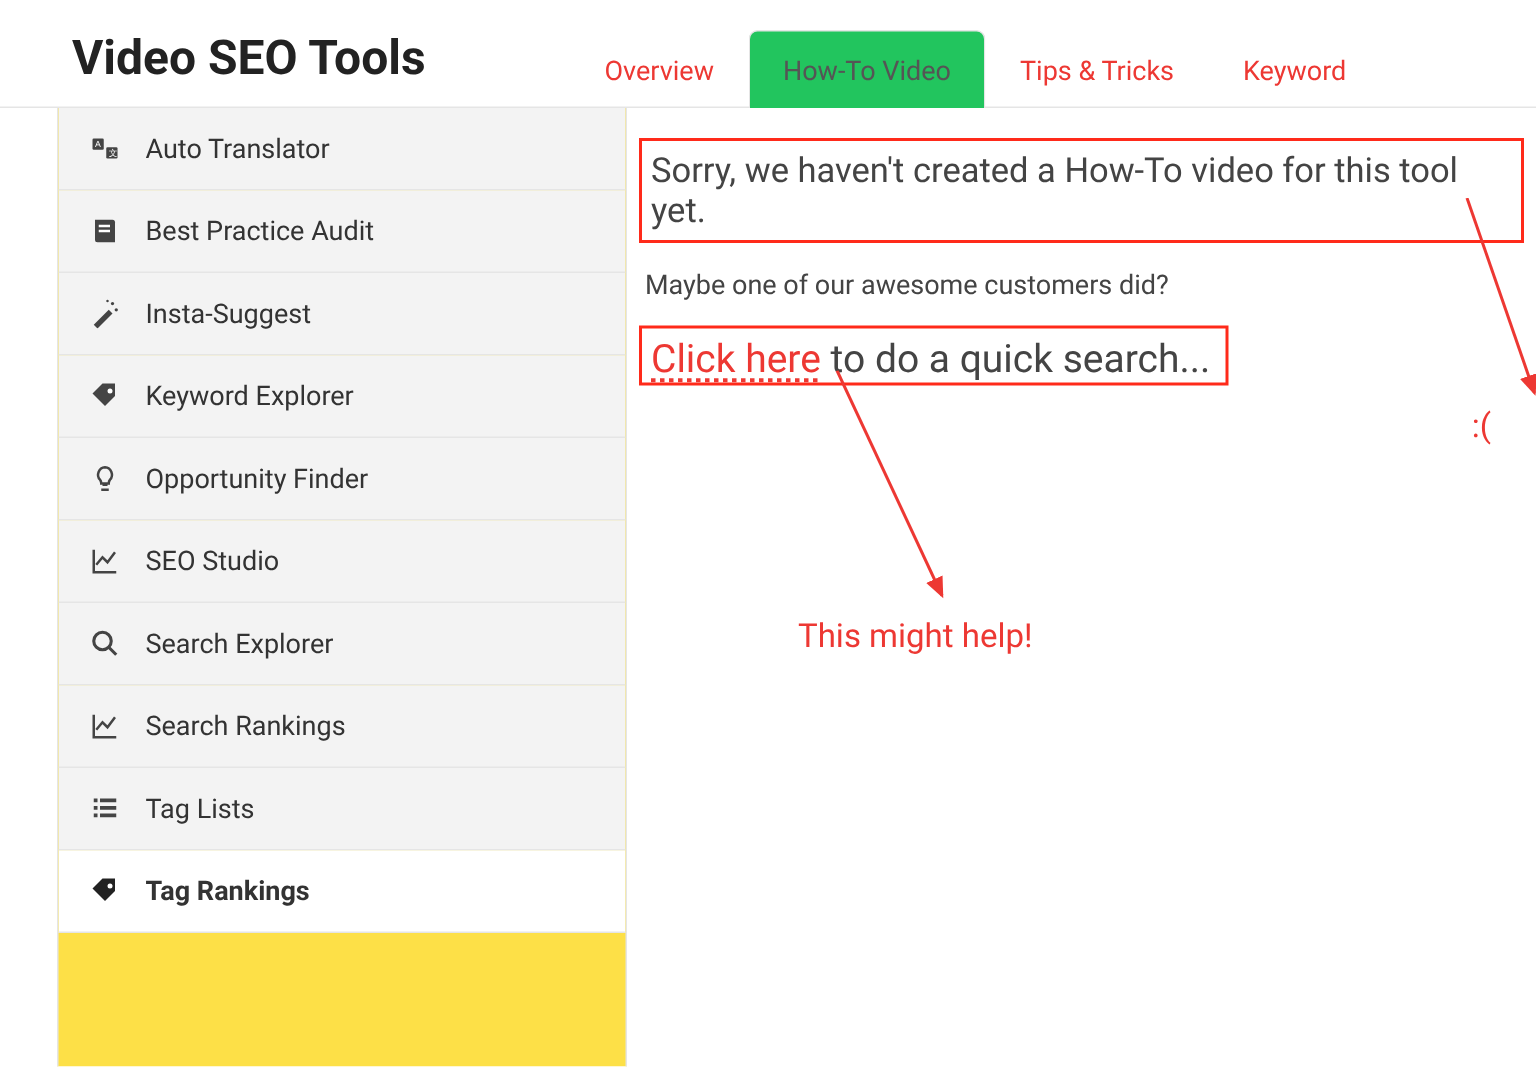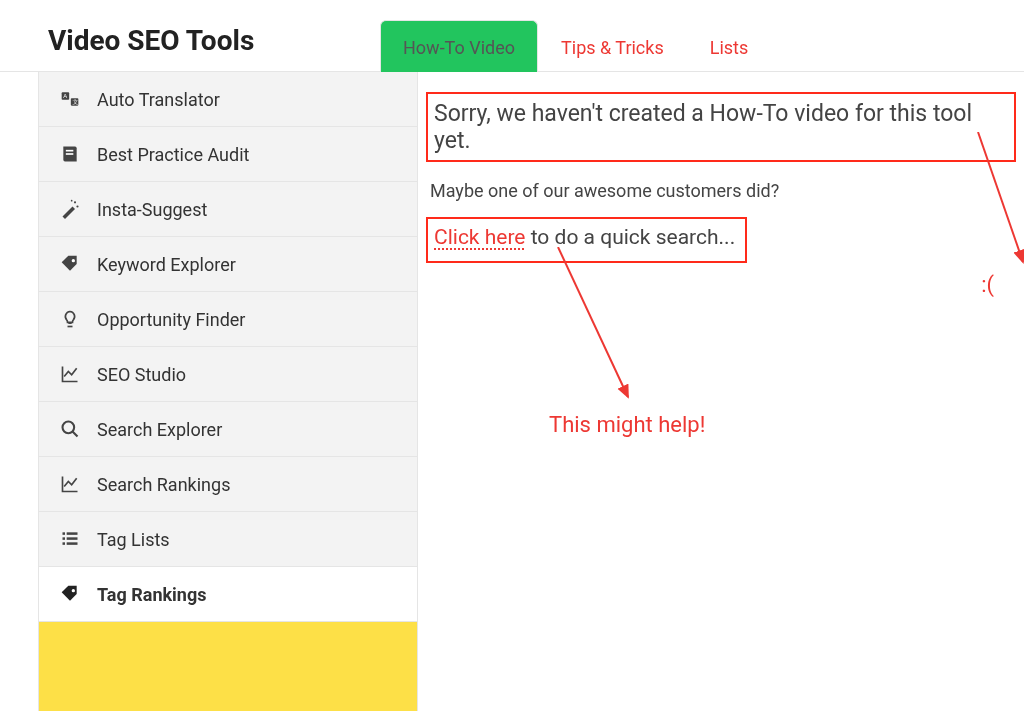--- a/index.html
+++ b/index.html
@@ -17,21 +17,21 @@
     position: relative;
   }
   .topbar {
     display: flex;
     align-items: flex-end;
     padding: 18px 0 0 0;
     border-bottom: 1px solid #e5e5e5;
     height: 72px;
   }
   .page-title {
-    font-size: 28px;
+    font-size: 32px;
     font-weight: 700;
     color: #222;
     padding-left: 48px;
     padding-bottom: 14px;
     flex: 0 0 380px;
   }
   .tabs {
     display: flex;
     align-items: flex-end;
     gap: 0;
@@ -105,40 +105,40 @@
     margin-bottom: 18px;
     font-size: 23px;
   }
   .line2 {
     margin-bottom: 16px;
     padding-left: 4px;
     font-size: 18px;
   }
   .highlight-line3 {
     border: 2px solid #ff2a1a;
-    padding: 6px 10px 12px 6px;
+    padding: 6px 10px 0 6px;
     display: inline-block;
-    font-size: 21px;
+    font-size: 26px;
   }
   .click-link {
     color: #ed3833;
     text-decoration: underline dotted;
     text-underline-offset: 4px;
     cursor: pointer;
   }
   .sad {
     position: absolute;
     right: 30px;
     top: 200px;
     color: #ed3833;
     font-size: 22px;
   }
   .annot-help {
     position: absolute;
-    left: 131px;
+    left: 114px;
     top: 340px;
     color: #ed3833;
     font-size: 22px;
   }
   .arrow1 {
     position: absolute;
     left: 550px;
     top: 60px;
     pointer-events: none;
   }
@@ -149,23 +149,24 @@
     pointer-events: none;
   }
 </style>
 </head>
 <body>
 
 <div class="app">
   <div class="topbar">
     <div class="page-title">Video SEO Tools</div>
     <div class="tabs" id="tabs">
+        <div class="tab">Overview</div>
         <div class="tab active">How-To Video</div>
         <div class="tab">Tips &amp; Tricks</div>
-        <div class="tab">Lists</div>
+        <div class="tab">Keyword</div>
       </div>
   </div>
 
   <div class="body">
     <div class="sidebar" id="sidebar">
         <div class="sidebar-item">
           <span class="icon">
             <svg viewBox="0 0 24 24" fill="currentColor">
               <rect x="2" y="4" width="9" height="9" rx="1"></rect>
               <rect x="13" y="11" width="9" height="9" rx="1"></rect>

